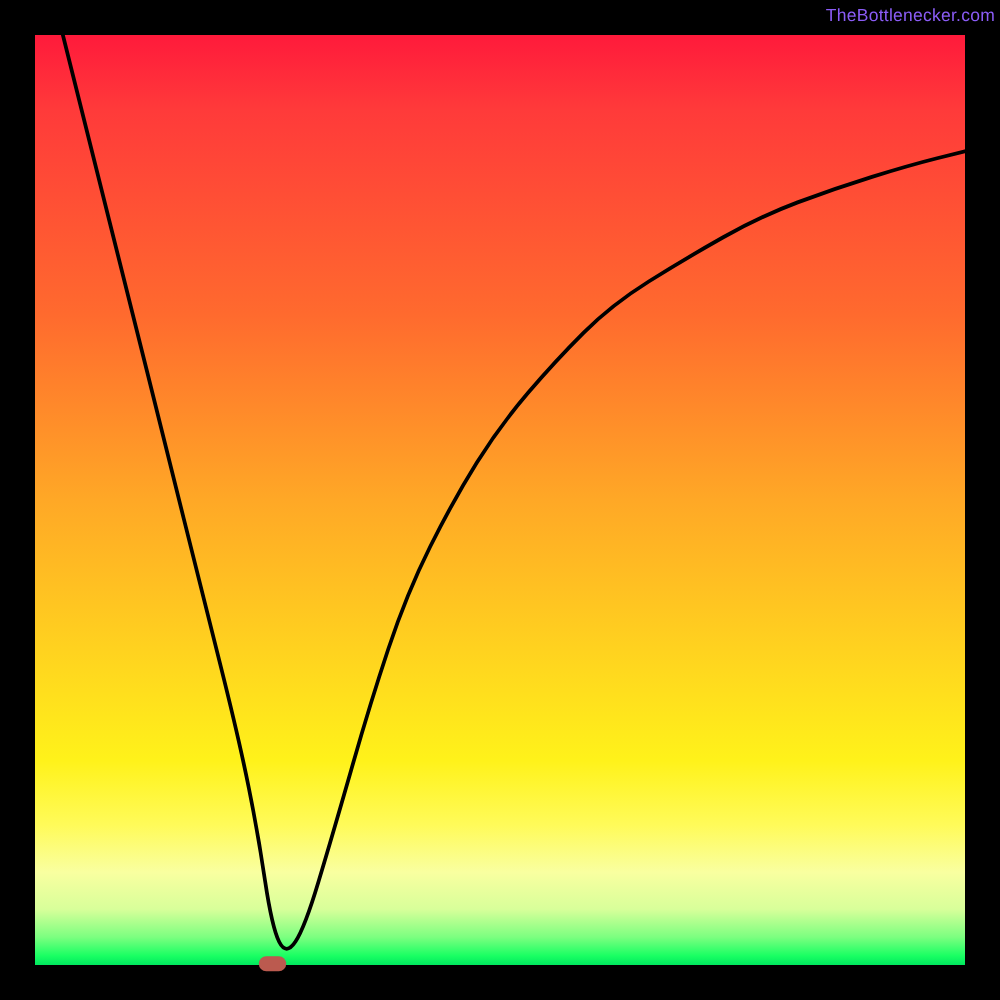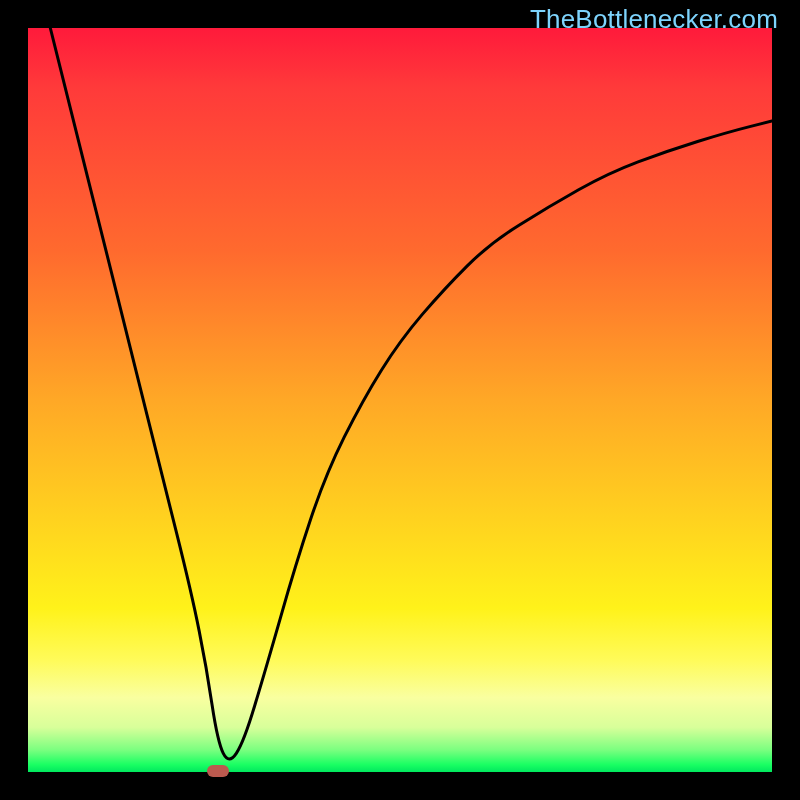--- a/index.html
+++ b/index.html
@@ -52,23 +52,23 @@
   .marker {
     position: absolute;
     width: 22px;
     height: 12px;
     background: #bb5a4f;
     border-radius: 6px;
   }
   .watermark {
     position: absolute;
     top: 4px;
-    right: 22px;
-    color: #7dd3fc;
-    font-size: 26px;
+    right: 4px;
+    color: #8b5cf6;
+    font-size: 14px;
     letter-spacing: 0.2px;
     font-weight: 500;
   }
 </style>
 </head>
 <body>
 
 <div class="frame">
 
   <div class="plot">

